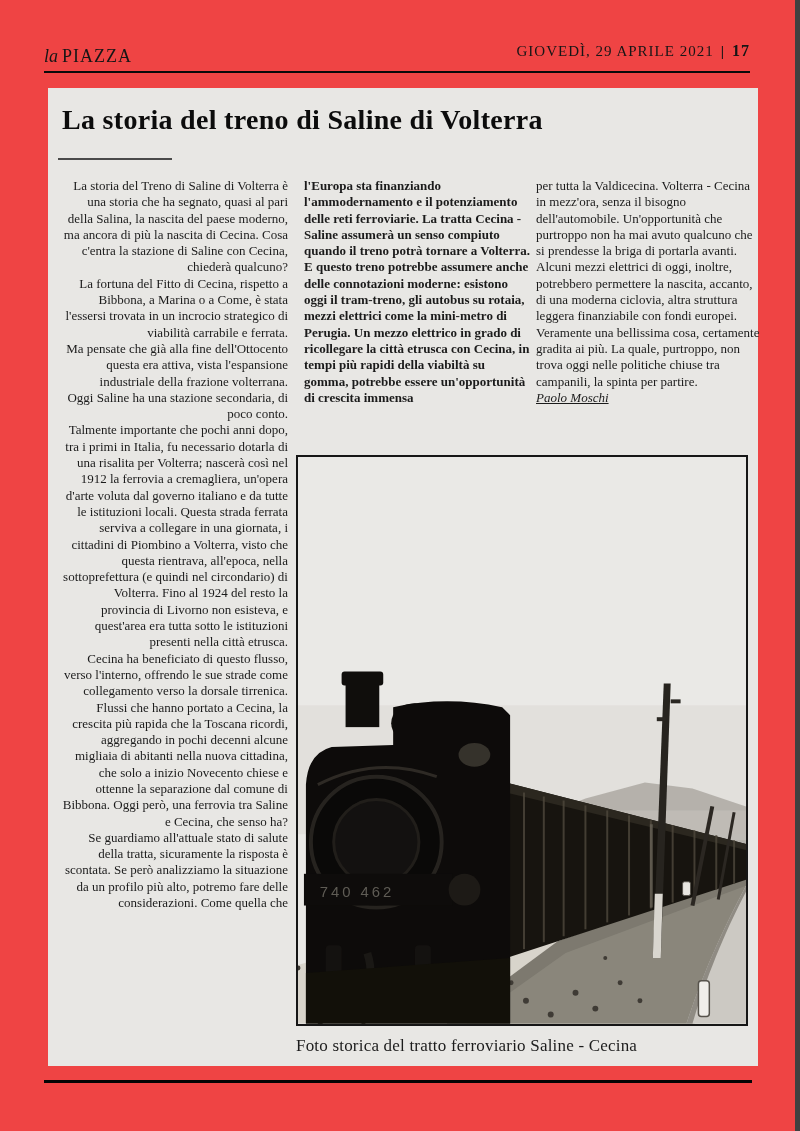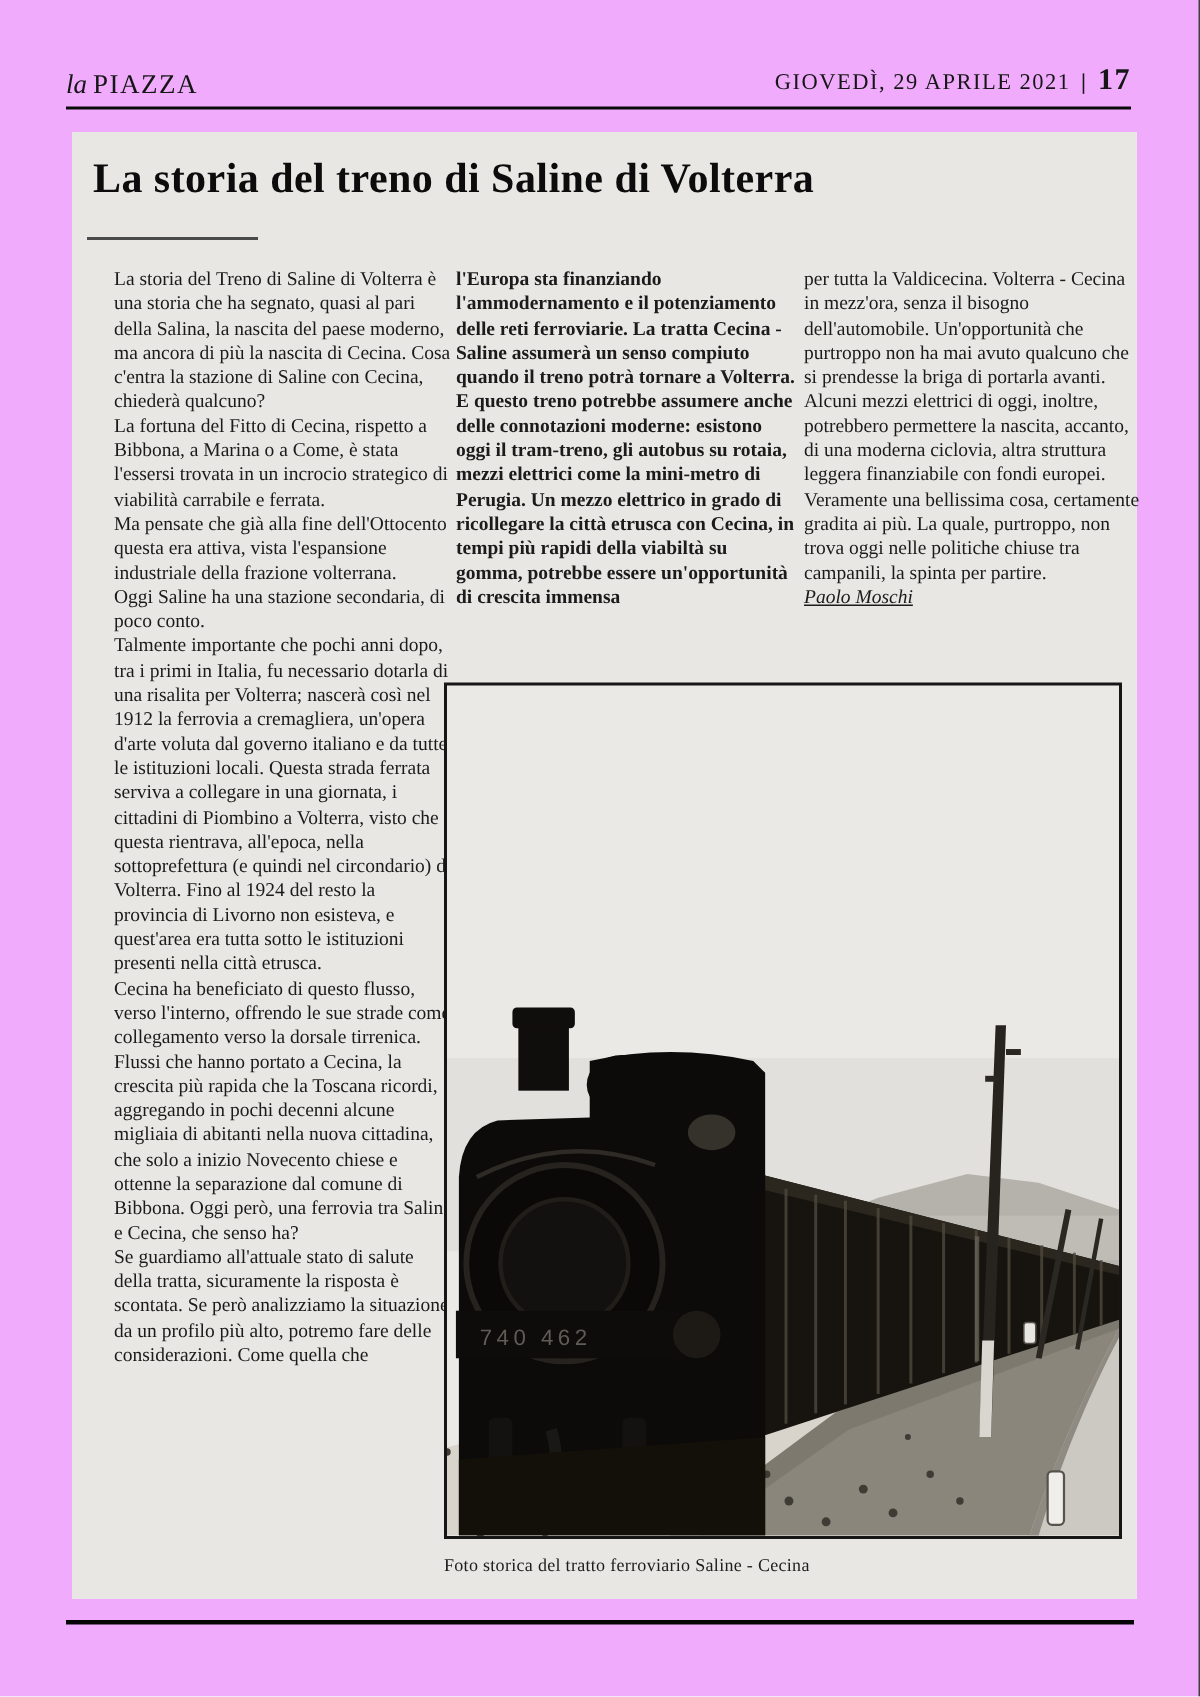--- a/index.html
+++ b/index.html
@@ -1,43 +1,43 @@
 <!DOCTYPE html>
 <html><head>
 <meta charset="utf-8">
 <style>
   * { margin:0; padding:0; box-sizing:border-box; }
   html,body { background:#ffffff; }
   body { width:800px; height:1131px; font-family:"Liberation Serif", serif; color:#141414; position:relative; }
-  .page { position:absolute; left:0; top:0; width:800px; height:1131px; background:#f0abfc; overflow:hidden; border-right:1px solid #404040; }
+  .page { position:absolute; left:0; top:0; width:800px; height:1131px; background:#ef4444; overflow:hidden; border-right:5px solid #404040; }
 
   
   .masthead { position:absolute; left:44px; top:46px; font-size:18px; letter-spacing:1px; color:#161616; }
   .masthead .prefix { font-style:italic; margin-right:4px; letter-spacing:0; }
   .issue-info { position:absolute; right:45px; top:42px; font-size:15px; letter-spacing:1px; color:#161616; white-space:nowrap; }
   .issue-info .sep { margin:0 7px; font-weight:bold; }
-  .issue-info .pageno { font-weight:bold; font-size:20px; }
+  .issue-info .pageno { font-weight:bold; font-size:16px; }
   .header-rule { position:absolute; left:44px; right:45px; top:71px; height:2px; background:#0a0a0a; }
 
   
   .article { position:absolute; left:48px; top:88px; width:710px; height:978px; background:#e8e7e4; }
   .article h1 { font-size:28px; font-weight:bold; letter-spacing:0.3px; color:#0c0c0c; padding:16px 25px 0 14px; }
   .title-rule { position:absolute; left:10px; top:70px; width:114px; height:2px; background:#4a4a4a; }
 
   .col { position:absolute; top:90px; width:226px; font-size:13px; line-height:16.3px; color:#1b1b1b; }
-  .col-1 { left:28px; }
+  .col-1 { left:14px;text-align:right; }
   .col-2 { left:256px;font-weight:bold; }
   .col-3 { left:488px; }
   .col p { margin:0; }
   .byline { font-style:italic;text-decoration:underline; }
 
   
   .photo-figure { position:absolute; left:248px; top:367px; width:376px; }
   .photo-frame { width:452px; height:571px; border:2px solid #161616; background:#eae9e6; display:block; }
-  .photo-caption { display:block; margin-top:10px; font-size:12px; color:#1c1c1c; letter-spacing:0.2px; }
+  .photo-caption { display:block; margin-top:10px; font-size:17px; color:#1c1c1c; letter-spacing:0.2px; }
 
   .bottom-rule { position:absolute; left:44px; right:43px; top:1080px; height:3px; background:#050505; }
 </style>
 </head>
 <body>
 
 <div class="page">
 
   <div class="masthead">
     <span class="prefix">la</span><span>PIAZZA</span>

